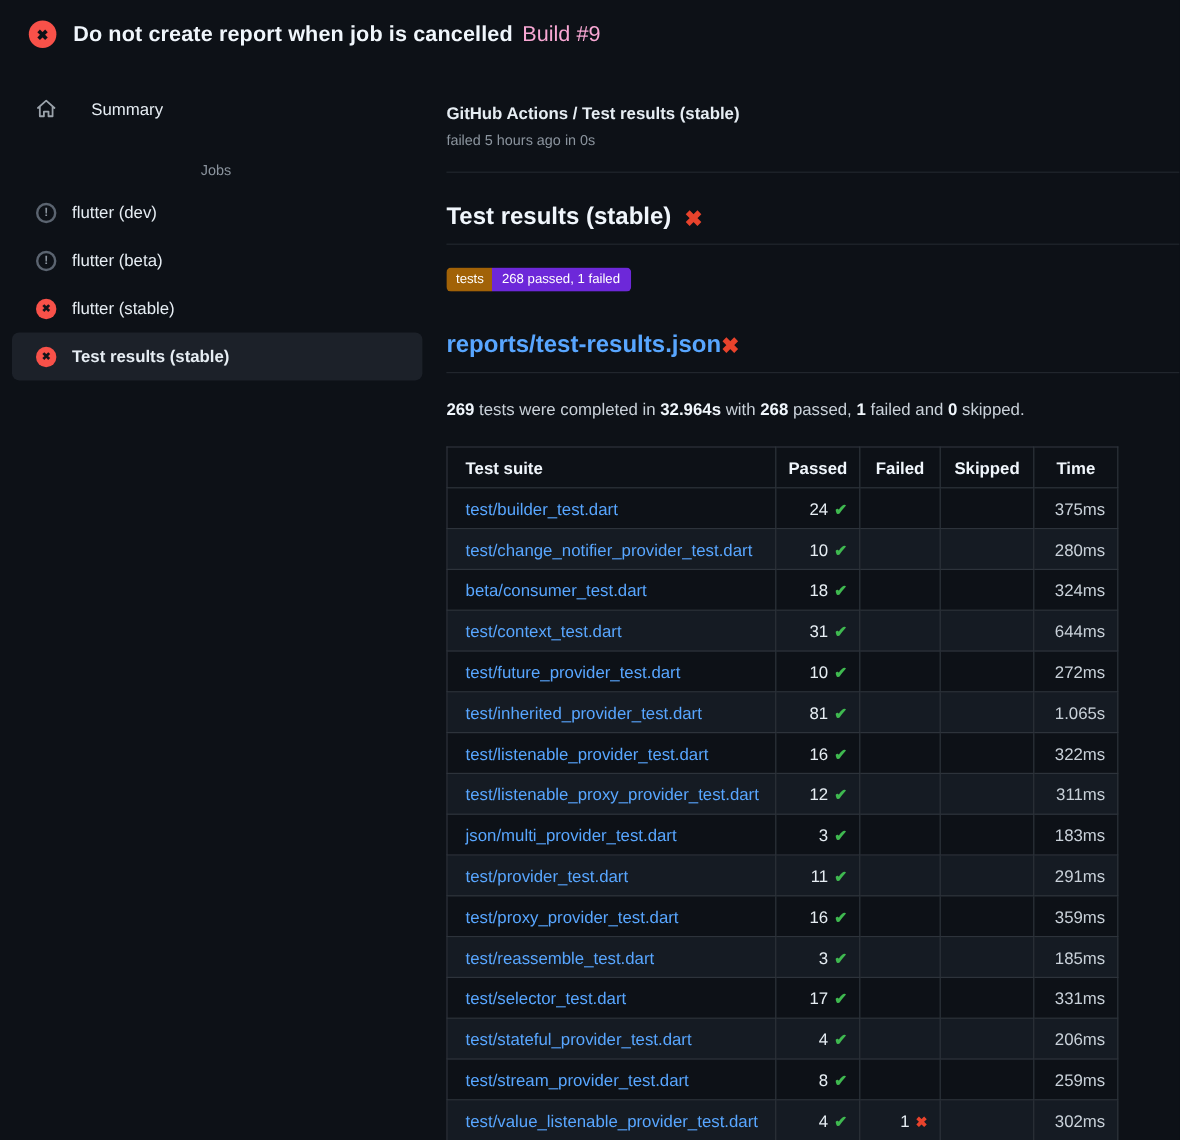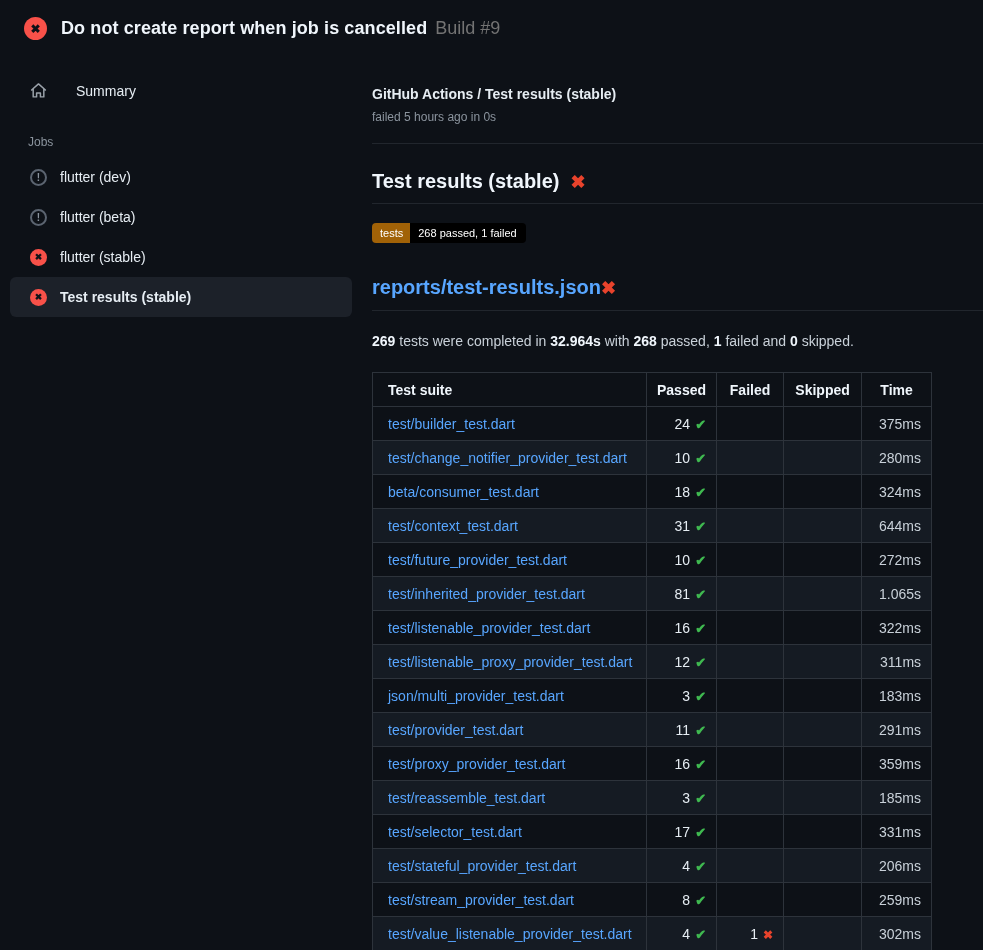--- a/index.html
+++ b/index.html
@@ -12,31 +12,31 @@
   }
   
   .top-header { display:flex; align-items:center; padding:17px 24px 12px 24px; }
   .x-circle-big {
     width:23px; height:23px; border-radius:50%;
     background:#f85149; color:#0d1117;
     display:flex; align-items:center; justify-content:center;
     font-size:12px; font-weight:900; flex-shrink:0;
   }
   .page-title { margin-left:14px; font-size:18px; font-weight:700; color:#f0f6fc; letter-spacing:.1px; }
-  .build-number { margin-left:8px; font-size:18px; font-weight:400; color:#737373; }
+  .build-number { margin-left:8px; font-size:18px; font-weight:400; color:#f9a8d4; }
 
   
   .layout { display:flex; align-items:flex-start; }
   .sidebar { width:372px; flex-shrink:0; padding:24px 20px 0 10px; }
   .main { flex:1; min-width:0; padding-top:34px; }
 
   
   .summary-item { display:flex; align-items:center; gap:29px; padding:6px 20px; font-size:14px; color:#e6edf3; cursor:pointer; }
   .home-icon svg { display:block; }
-  .jobs-heading { color:#8b949e; font-size:12px; padding:30px 20px 8px 18px; }
+  .jobs-heading { color:#8b949e; font-size:12px; padding:30px 20px 8px 18px;text-align:center; }
   .jobs-list { display:flex; flex-direction:column; }
   .job-item {
     display:flex; align-items:center; gap:13px;
     padding:0 20px; height:40px; border-radius:6px;
     font-size:14px; color:#e6edf3; cursor:pointer;
   }
   .job-item.selected { background:#1c2129; font-weight:700; }
   .status-icon { width:17px; height:17px; flex-shrink:0; border-radius:50%;
     display:flex; align-items:center; justify-content:center; }
   .status-icon.neutral {
@@ -53,21 +53,21 @@
   .section-title {
     margin-top:26px; padding-bottom:10px; border-bottom:1px solid #21262d;
     display:flex; align-items:center; gap:11px;
     font-size:20px; font-weight:700; color:#f0f6fc;
   }
   .heading-x { color:#e8432c; font-size:18px; font-weight:900; line-height:1; }
 
   .badge { display:inline-flex; margin-top:19px; border-radius:4px; overflow:hidden;
     font-size:11px; color:#ffffff; }
   .badge-label { background:#a16207; padding:4px 7px 4px 8px; }
-  .badge-value { background:#000000; padding:4px 9px 4px 8px; }
+  .badge-value { background:#6d28d9; padding:4px 9px 4px 8px; }
 
   .report-title {
     margin-top:33px; padding-bottom:11px; border-bottom:1px solid #21262d;
     display:flex; align-items:center; 
     font-size:20px; font-weight:700;
   }
   .report-link { color:#58a6ff; text-decoration:none; cursor:pointer; }
 
   .summary-line { margin-top:22px; font-size:14px; color:#c9d1d9; }
   .summary-line strong { color:#f0f6fc; font-weight:700; }

